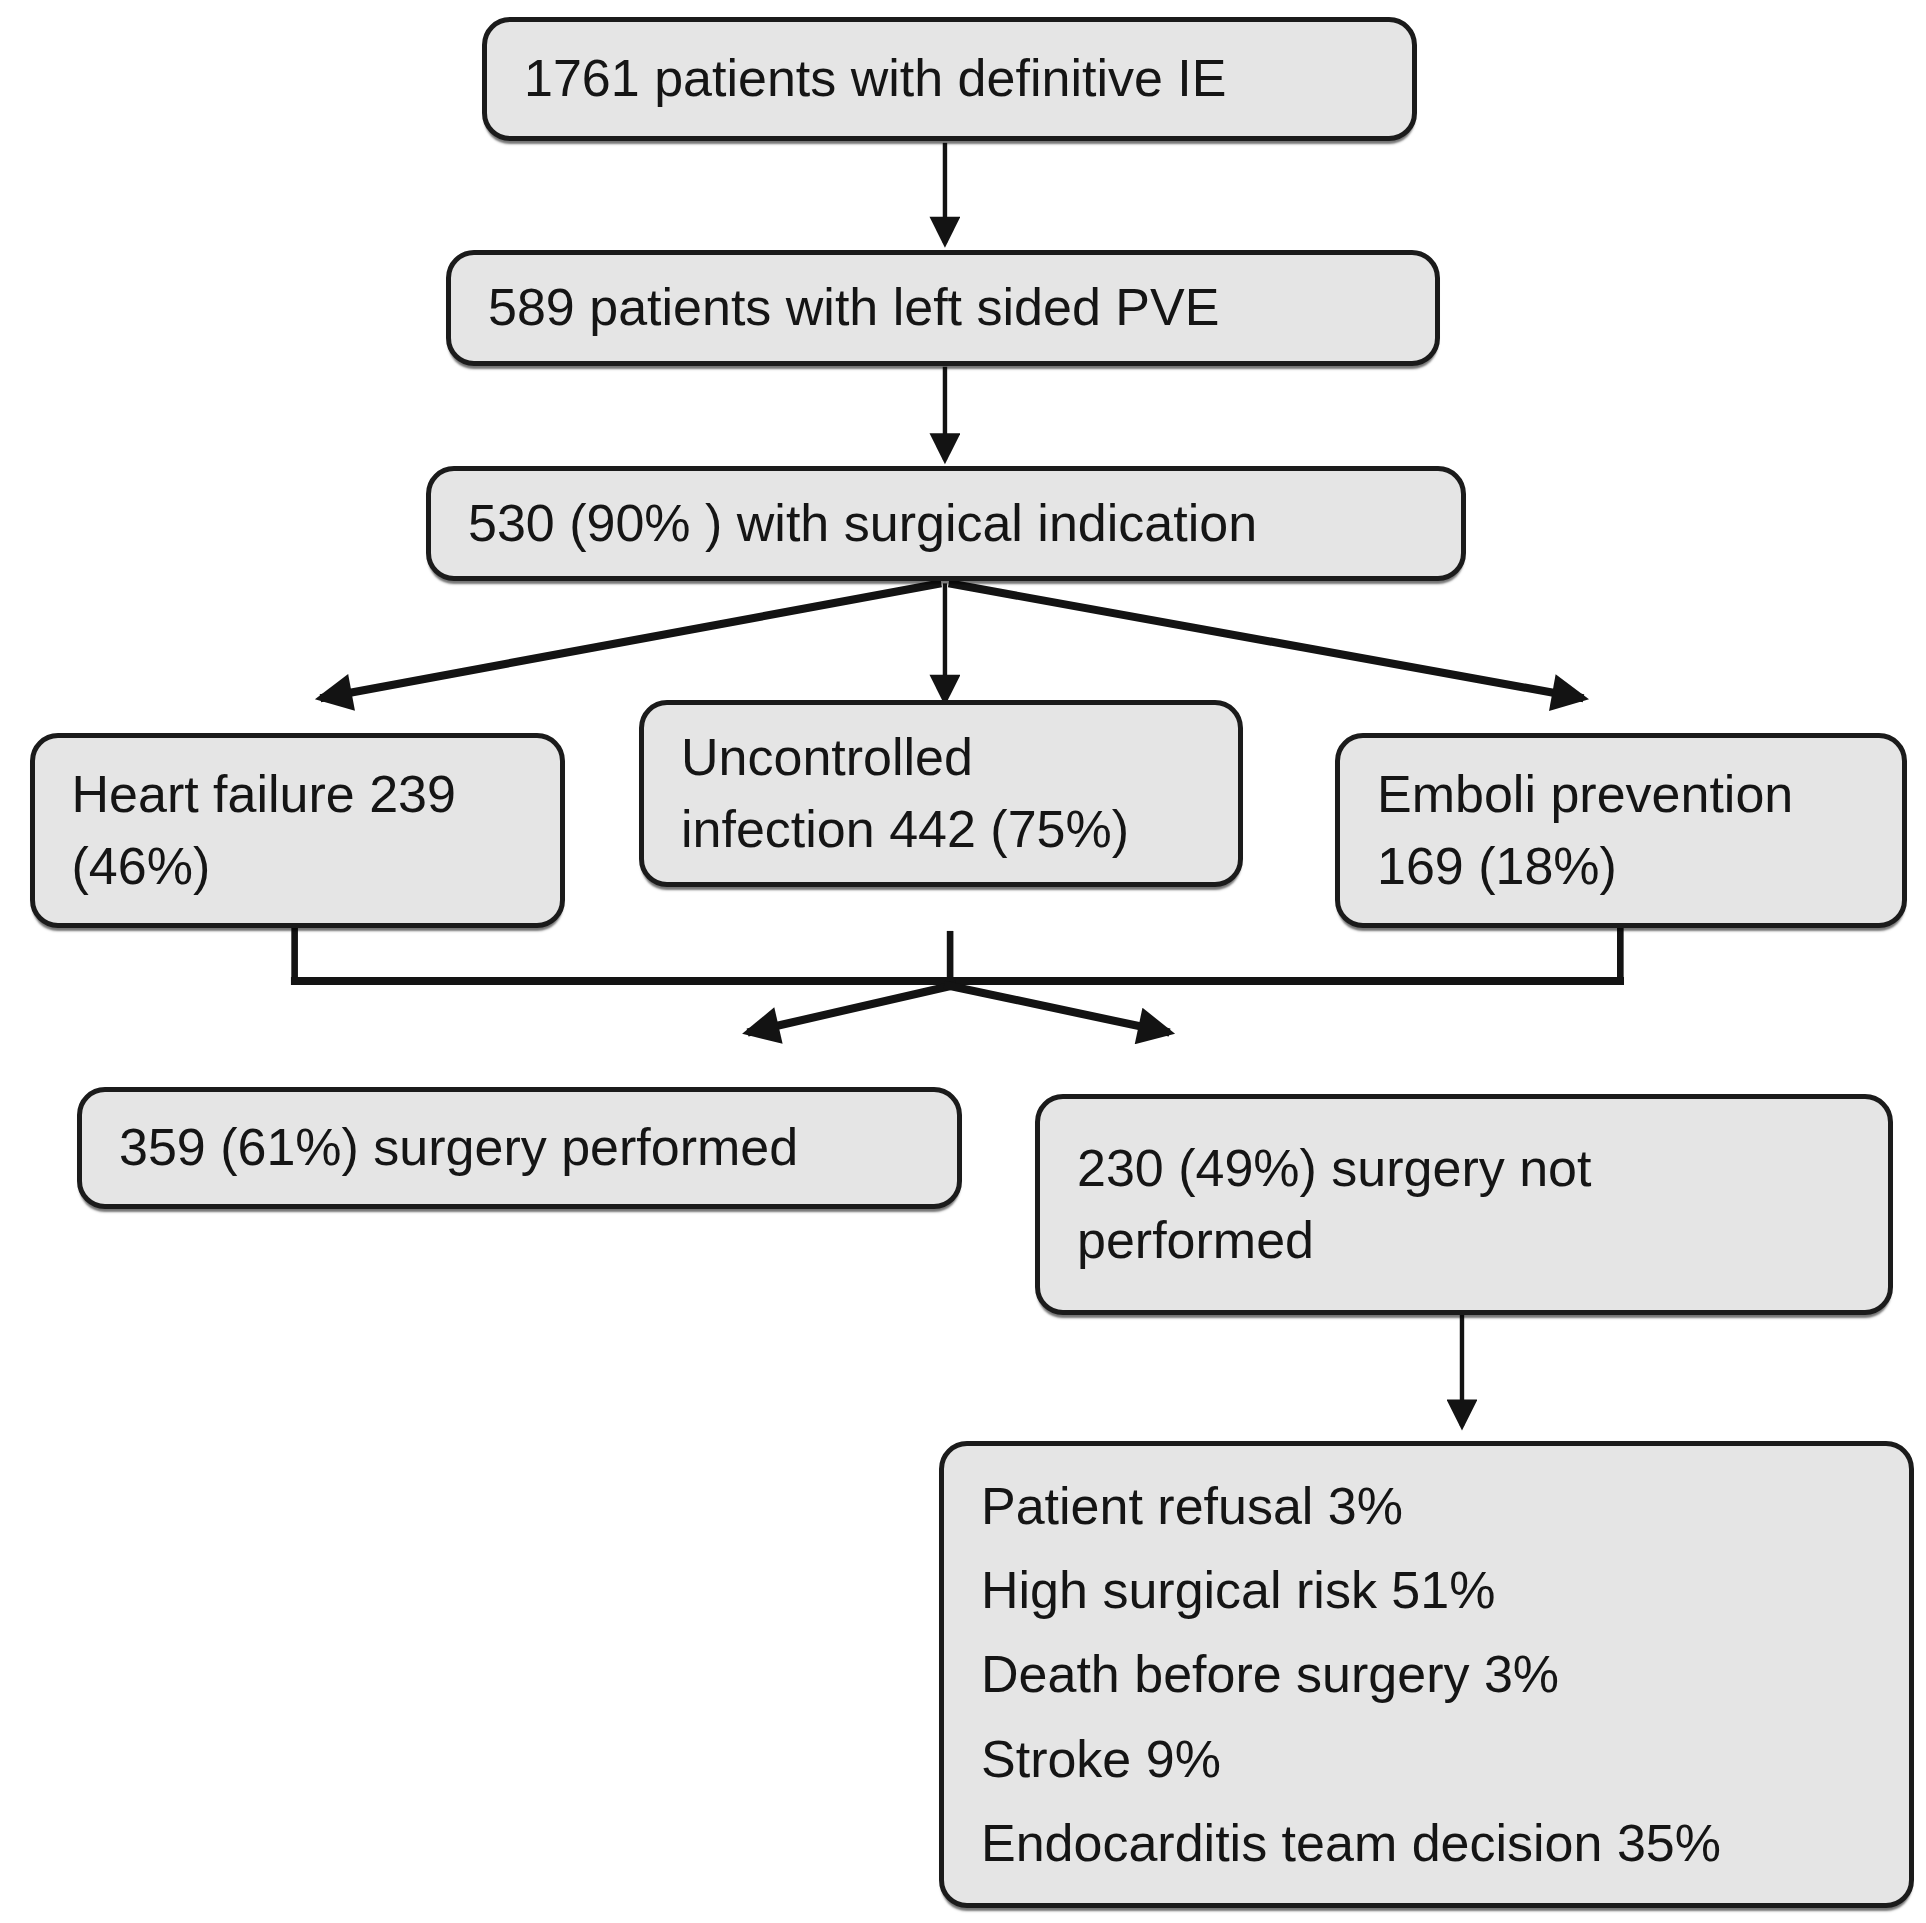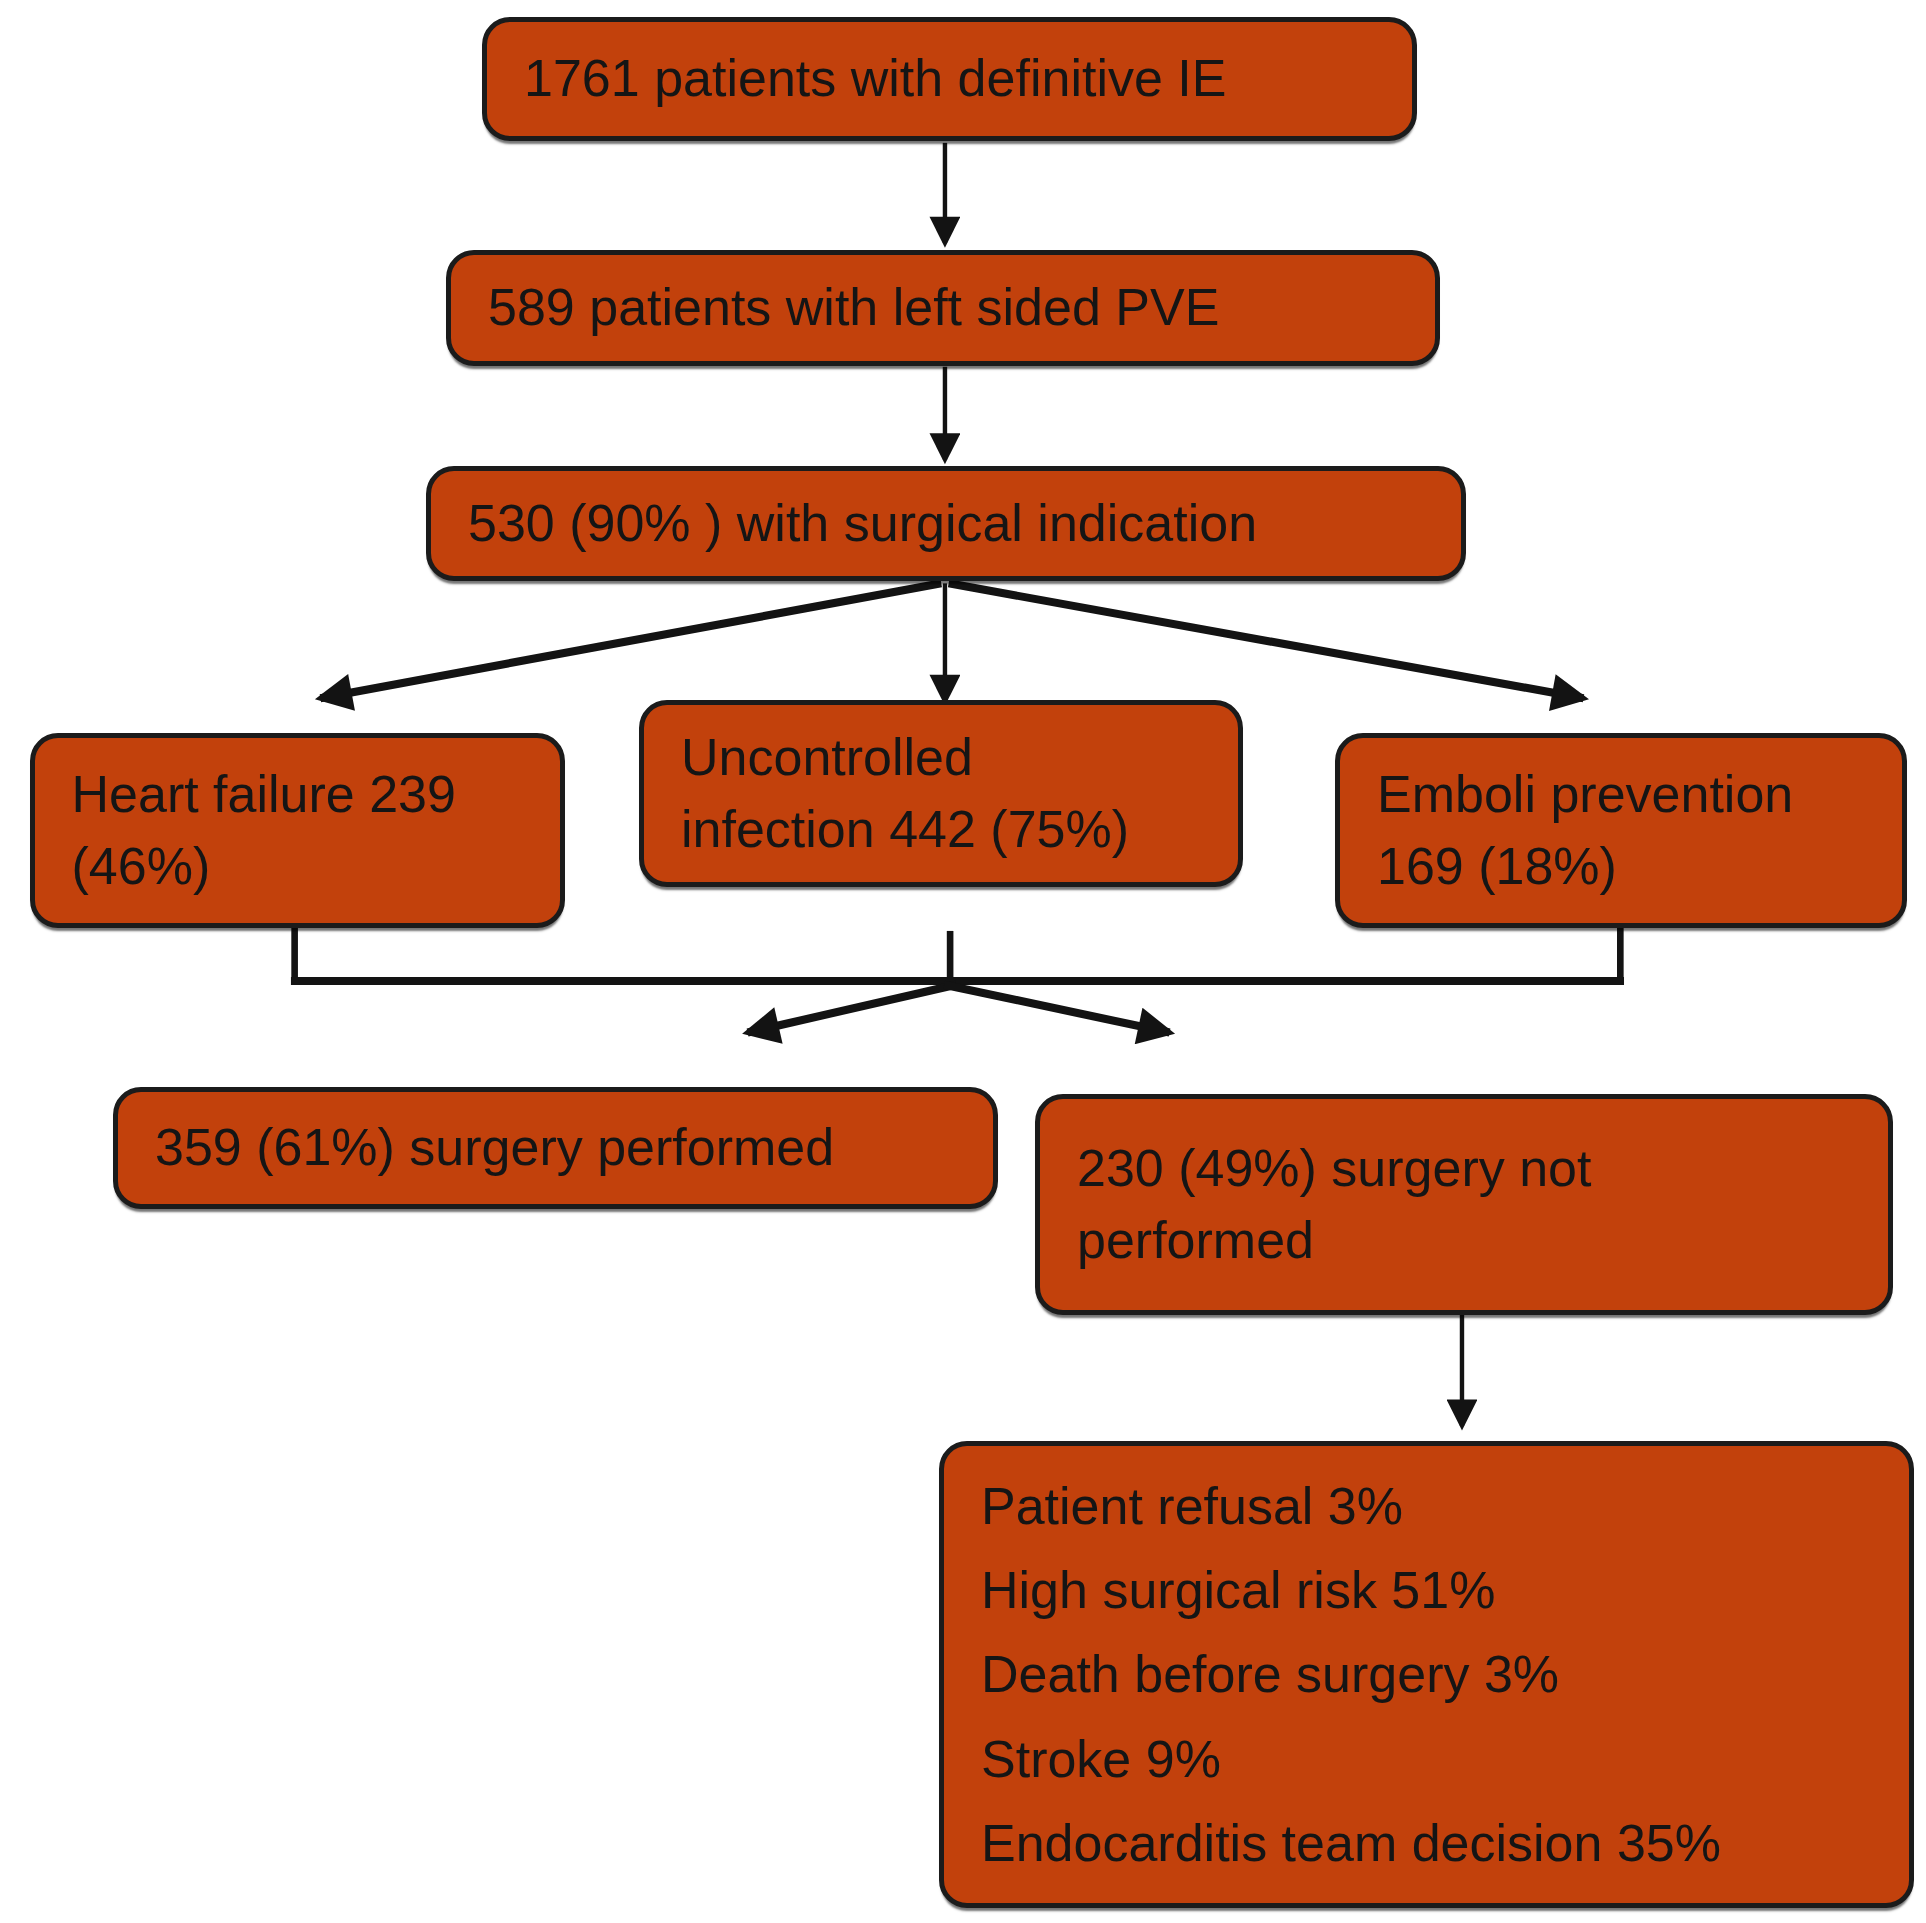--- a/index.html
+++ b/index.html
@@ -23,21 +23,21 @@
     width: 1926px;
     height: 1923px;
     pointer-events: none;
   }
   .ln  { stroke: #131313; stroke-width: 6;  fill: none; }
   .lns { stroke: #131313; stroke-width: 9;  fill: none; }
   .lnb { stroke: #131313; stroke-width: 11; fill: none; }
   .node {
     position: absolute;
     box-sizing: border-box;
-    background: #c2410c;
+    background: #e5e5e5;
     border: 5.2px solid #1b1b1b;
     border-radius: 28px;
     box-shadow: 0 4.4px 2.2px -2.2px rgba(0,0,0,0.55);
     display: flex;
     flex-direction: column;
     justify-content: center;
     align-items: flex-start;
     padding: 5.9px 20.6px 5.9px 37px;
     font-size: 52px;
     line-height: 1.38;
@@ -99,21 +99,21 @@
   <div class="node" style="left:639px; top:700px; width:604px; height:187px;">
     <span class="tline">Uncontrolled</span>
     <span class="tline">infection 442 (75%)</span>
   </div>
 
   <div class="node" style="left:1335px; top:733px; width:572px; height:195px;">
     <span class="tline">Emboli prevention</span>
     <span class="tline">169 (18%)</span>
   </div>
 
-  <div class="node" style="left:77px; top:1087px; width:885px; height:122px;margin-left:36px;">
+  <div class="node" style="left:77px; top:1087px; width:885px; height:122px;">
     <span class="tline">359 (61%) surgery performed</span>
   </div>
 
   <div class="node" style="left:1035px; top:1086px; width:858px; height:221px;margin-top:8px;">
     <span class="tline">230 (49%) surgery not</span>
     <span class="tline">performed</span>
   </div>
 
   <div class="node loose" style="left:931px; top:1441px; width:975px; height:467px;margin-left:8px;">
     <span class="tline">Patient refusal 3%</span>

